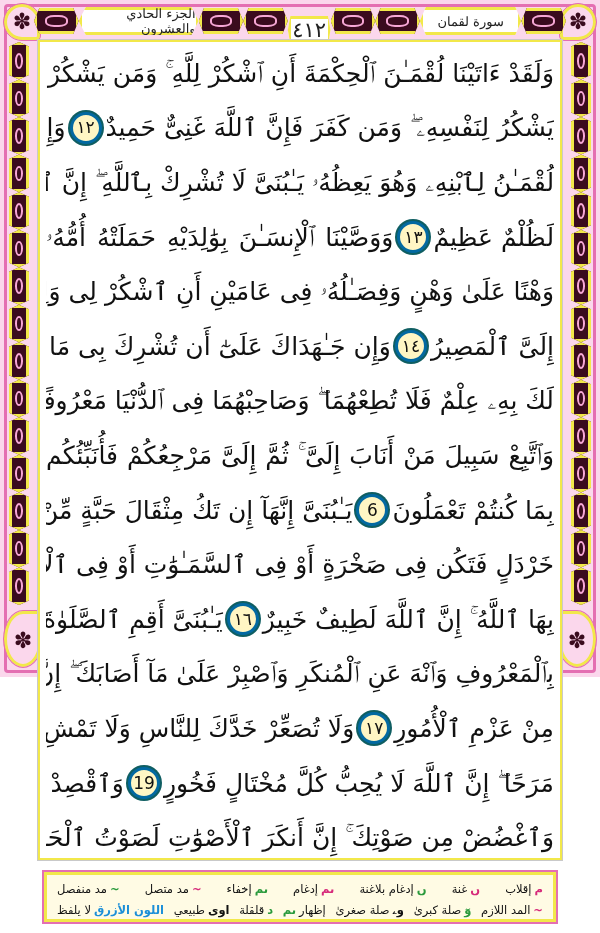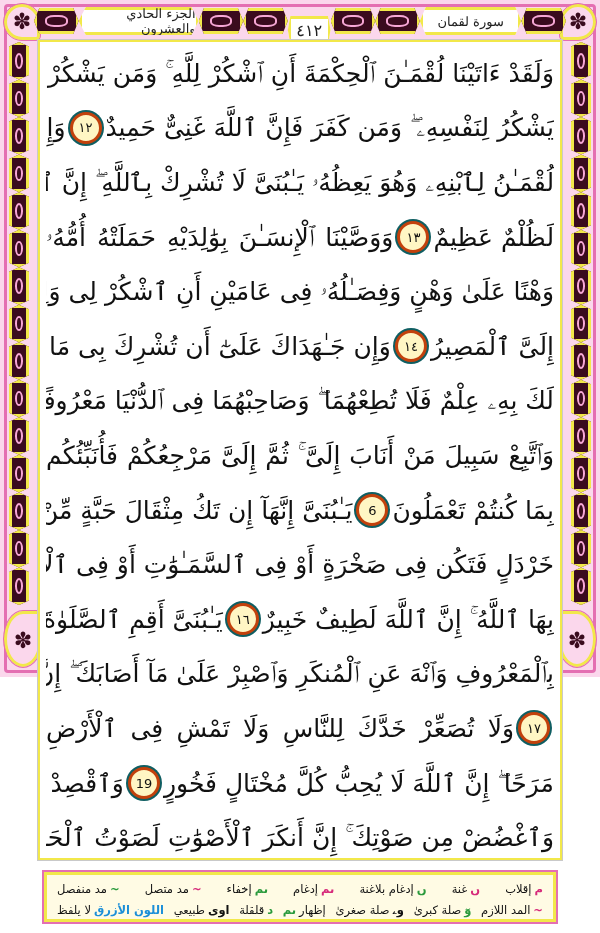--- a/index.html
+++ b/index.html
@@ -57,21 +57,21 @@
       height: 28px; background: #ffffff;
       border: 3px solid #f2e84a;
       outline: 2px solid #e46fb2;
       clip-path: polygon(6% 0, 94% 0, 100% 50%, 94% 100%, 6% 100%, 0 50%);
       display: flex; align-items: center; justify-content: center;
       font-family: "DejaVu Serif", serif; font-size: 13px; color: #222;
       direction: rtl;
     }
     .label-box.surah { width: 110px; }
     .label-box.juz { width: 130px; }
-    .label-box.pagenum { width: 46px; font-size: 16px; margin-top: 18px; }
+    .label-box.pagenum { width: 46px; font-size: 21px; margin-top: 18px; }
 
     
     .corner {
       position: absolute; width: 36px; height: 36px;
       background: #fbd7ec;
       border: 3px solid #f2e84a;
       border-radius: 50% 4px 50% 50%;
       outline: 1px solid #e46fb2;
     }
     .corner::after {
@@ -100,24 +100,24 @@
       font-size: 25px; line-height: 1; color: #111;
       white-space: nowrap; overflow: hidden;
       direction: rtl;
     }
     .line .txt { flex: 1 1 auto; text-align: justify; text-align-last: justify; }
     .ayah-marker {
       display: inline-flex; align-items: center; justify-content: center;
       width: 32px; height: 32px; flex: 0 0 32px;
       margin: 0 4px;
       background: #fff6c4;
-      border: 3px solid #c2410c;
+      border: 3px solid #0369a1;
       border-radius: 50%;
       box-shadow: 0 0 0 2px #0f5e62;
-      font-size: 13px; color: #111; font-family: "DejaVu Sans", sans-serif;
+      font-size: 17px; color: #111; font-family: "DejaVu Sans", sans-serif;
       direction: rtl;
     }
 
     .c-ghunna { color: #d62a7a; }
     .c-green { color: #2a9a3c; }
     .c-blue { color: #1c8fd8; }
 
     
     .legend {
       position: absolute; left: 44px; right: 44px; top: 872px; height: 50px;
@@ -234,20 +234,21 @@
     </div>
     <div class="line">
       <span>بِهَا ٱللَّهُ ۚ إِنَّ ٱللَّهَ لَطِيفٌ خَبِيرٌ</span>
       <span class="ayah-marker">١٦</span>
       <span class="txt">يَـٰبُنَىَّ أَقِمِ ٱلصَّلَوٰةَ وَأْمُرْ</span>
     </div>
     <div class="line">
       <span class="txt">بِٱلْمَعْرُوفِ وَٱنْهَ عَنِ ٱلْمُنكَرِ وَٱصْبِرْ عَلَىٰ مَآ أَصَابَكَ ۖ إِنَّ ذَٰلِكَ</span>
     </div>
     <div class="line">
+      <span>مِنْ عَزْمِ ٱلْأُمُورِ</span>
       <span class="ayah-marker">١٧</span>
       <span class="txt">وَلَا تُصَعِّرْ خَدَّكَ لِلنَّاسِ وَلَا تَمْشِ فِى ٱلْأَرْضِ</span>
     </div>
     <div class="line">
       <span class="txt">مَرَحًا ۖ إِنَّ ٱللَّهَ لَا يُحِبُّ كُلَّ مُخْتَالٍ فَخُورٍ</span>
       <span class="ayah-marker">19</span>
       <span>وَٱقْصِدْ فِى مَشْيِكَ</span>
     </div>
     <div class="line">
       <span class="txt">وَٱغْضُضْ مِن صَوْتِكَ ۚ إِنَّ أَنكَرَ ٱلْأَصْوَٰتِ لَصَوْتُ ٱلْحَمِيرِ</span>

